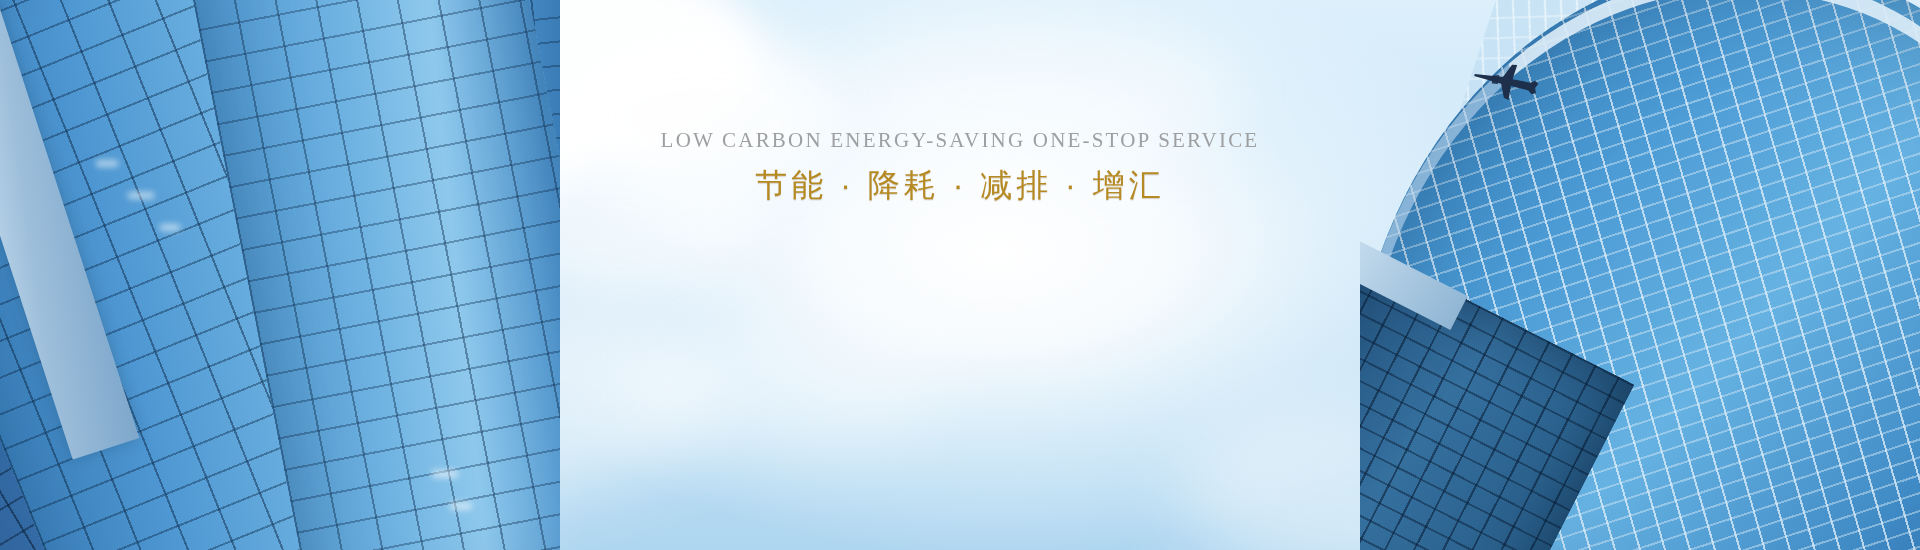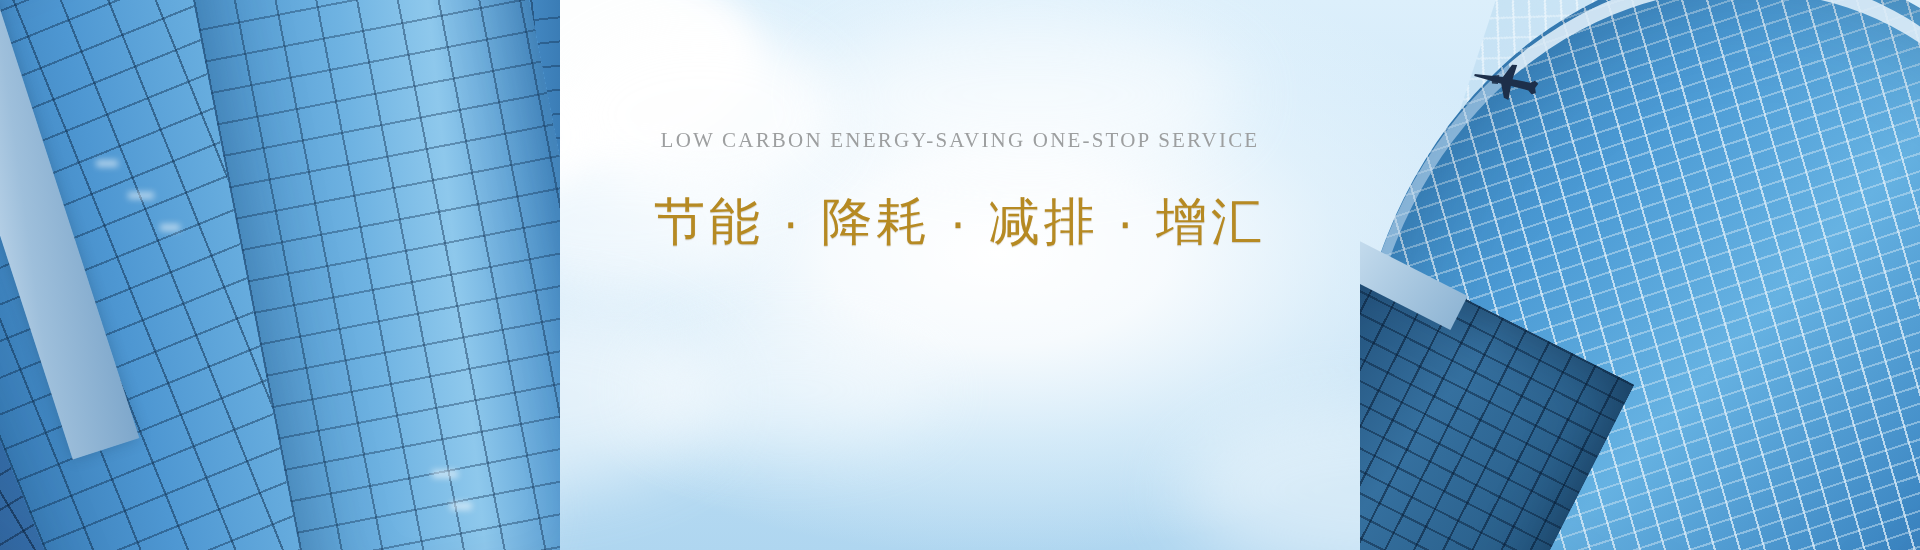--- a/index.html
+++ b/index.html
@@ -167,22 +167,22 @@
   .eyebrow{
     font-family:"Liberation Serif","DejaVu Serif",serif;
     font-size:21px;
     letter-spacing:2.2px;
     color:#9d9fa0;
     text-transform:uppercase;
     white-space:nowrap;
     line-height:1;
   }
   .subtitle{
-    margin-top:43px;
-    font-size:51px;
+    margin-top:17px;
+    font-size:32px;
     font-weight:400;
     color:#b68a23;
     letter-spacing:4px;
     line-height:1.1;
     white-space:nowrap;
     text-shadow:0 1px 1px rgba(90,60,5,.22);
   }
   .headline{
     margin-top:22px;
     font-size:63px;

